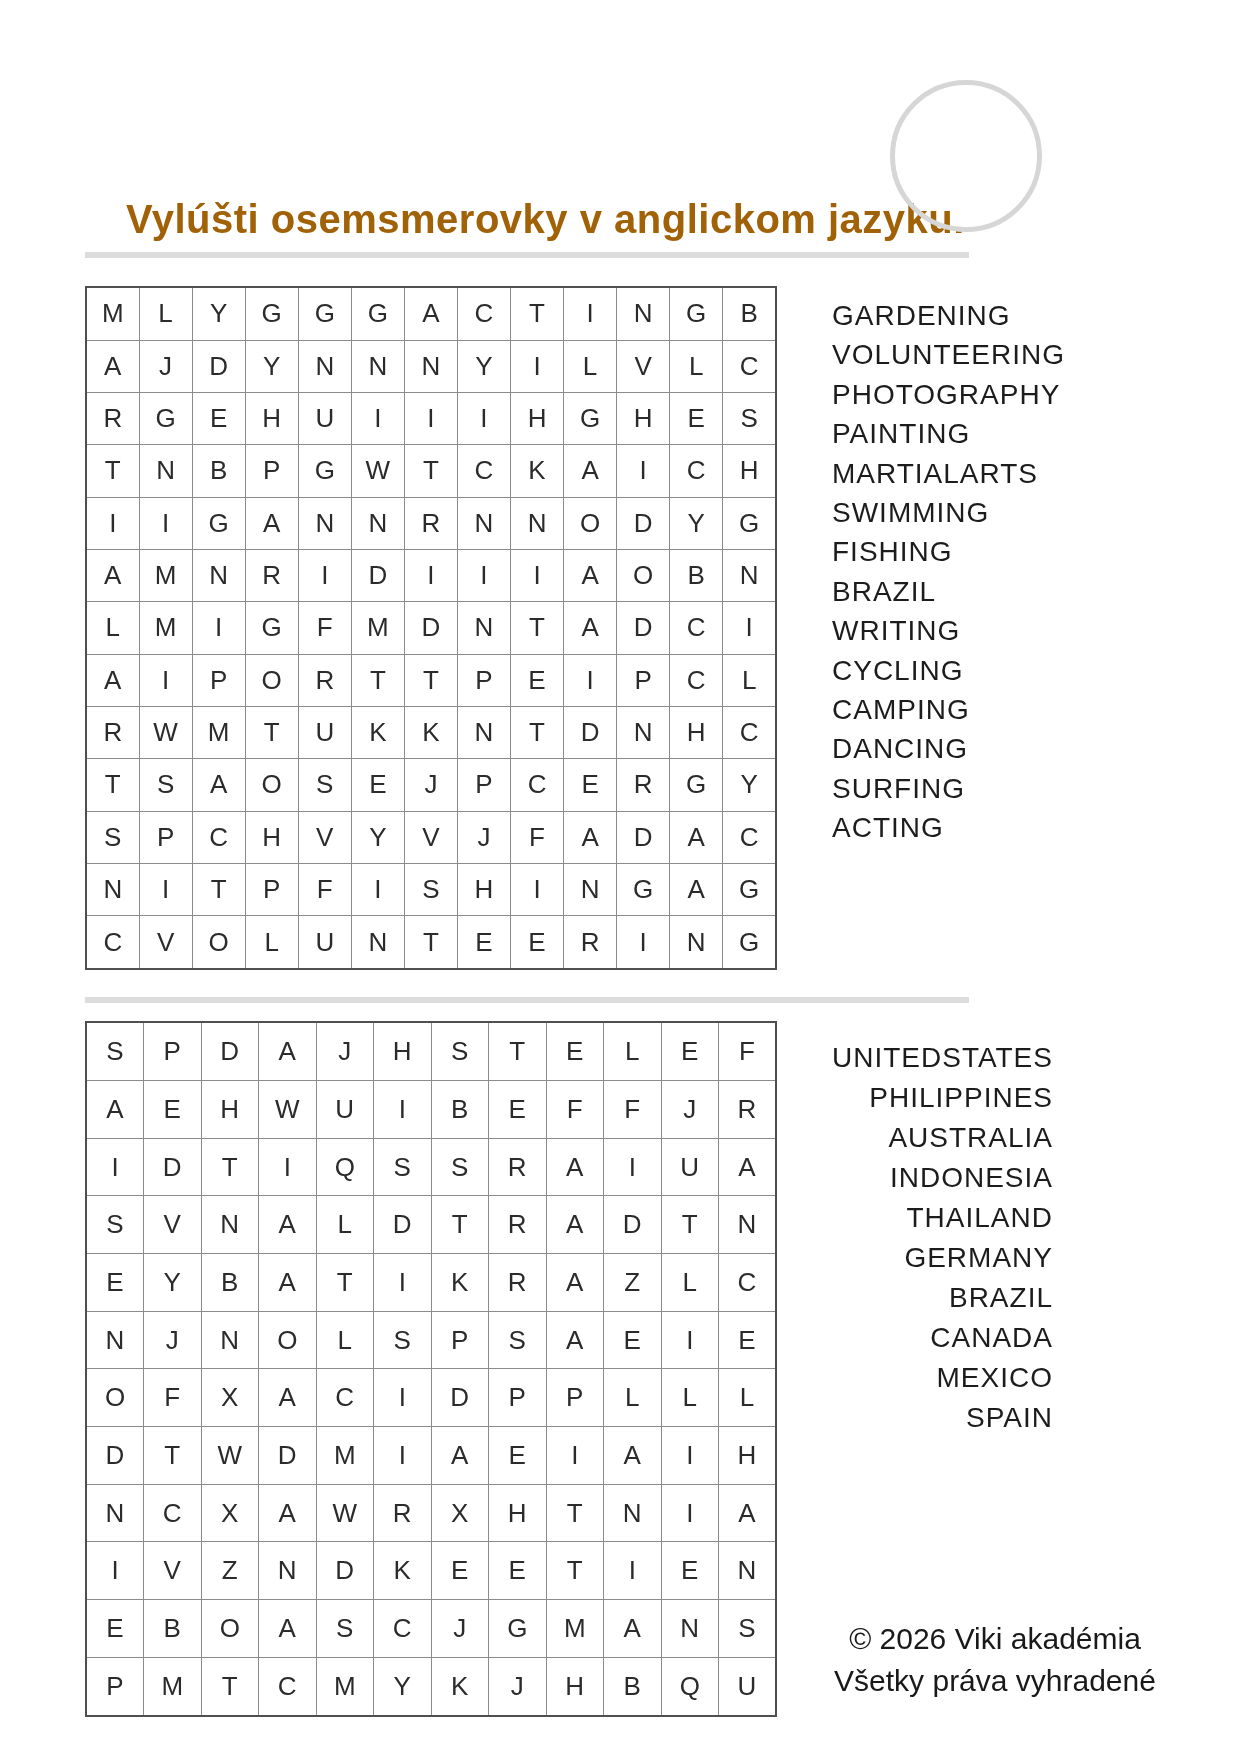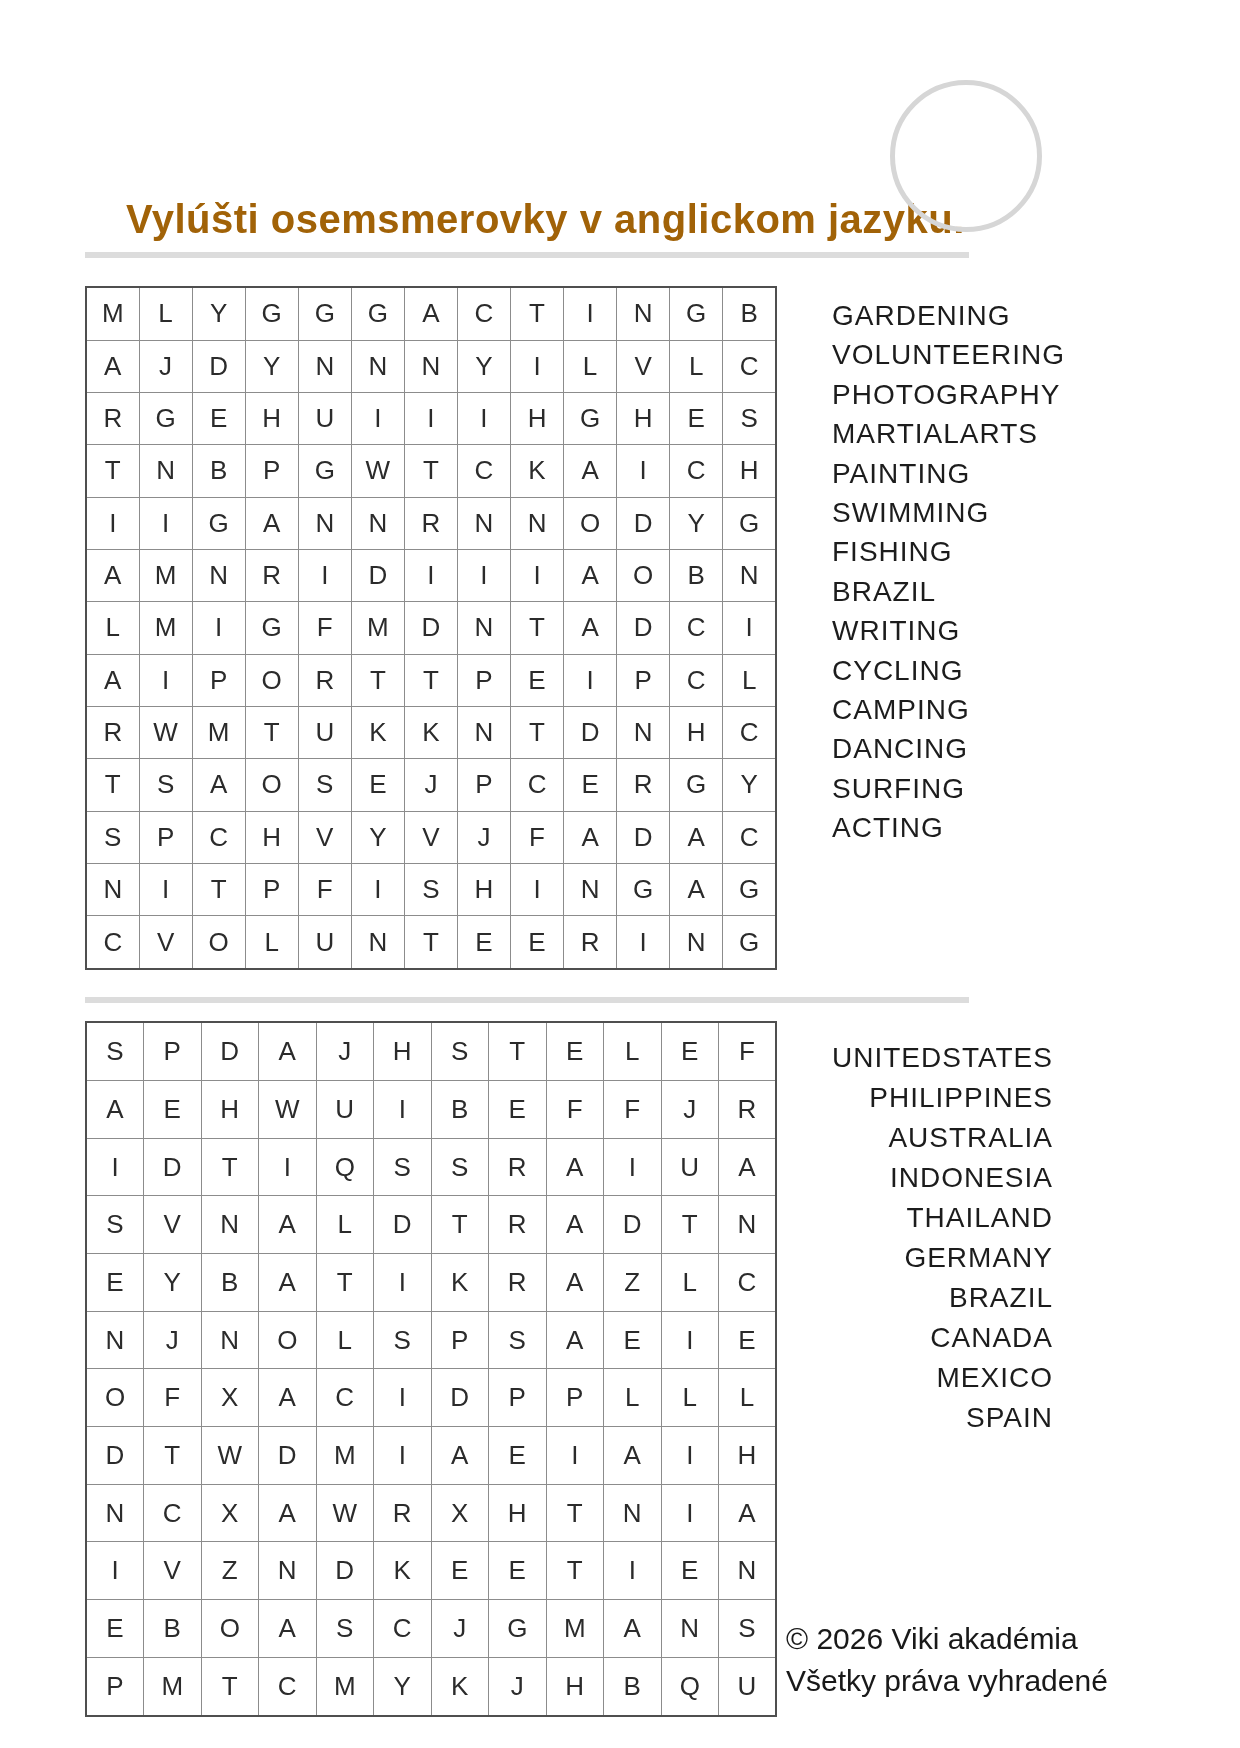--- a/index.html
+++ b/index.html
@@ -75,22 +75,23 @@
     letter-spacing:1px;
     color:#1c1c1c;
     white-space:nowrap;
   }
   ul.word-list.w1{top:284px;}
   ul.word-list.w1 li{line-height:39.4px;}
   ul.word-list.w2{top:1026px;text-align:right;}
   ul.word-list.w2 li{line-height:40px;}
   .footer{
     position:absolute;
-    left:786px; top:1618px;
+    left:770px; top:1618px;
     width:450px;
+    text-align:center;
     font-size:30px;
     line-height:42px;
     color:#191919;
   }
 </style>
 </head>
 <body>
 
 <div class="page">
 
@@ -299,22 +300,22 @@
             <td>G</td>
           </tr>
         </tbody>
       </table>
     </div>
 
   <ul class="word-list w1">
       <li>GARDENING</li>
       <li>VOLUNTEERING</li>
       <li>PHOTOGRAPHY</li>
+      <li>PAINTING</li>
       <li>MARTIALARTS</li>
-      <li>PAINTING</li>
       <li>SWIMMING</li>
       <li>FISHING</li>
       <li>BRAZIL</li>
       <li>WRITING</li>
       <li>CYCLING</li>
       <li>CAMPING</li>
       <li>DANCING</li>
       <li>SURFING</li>
       <li>ACTING</li>
     </ul>

